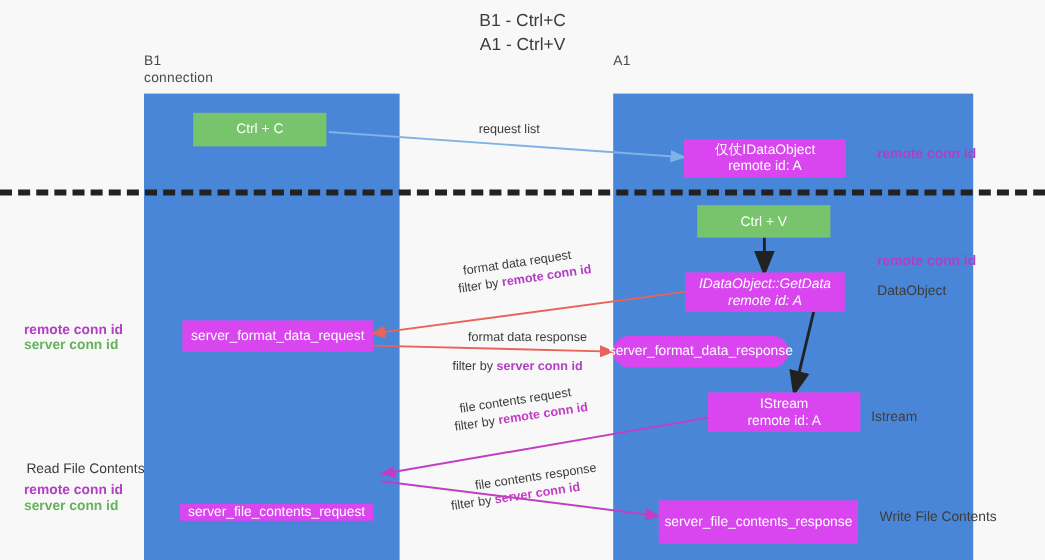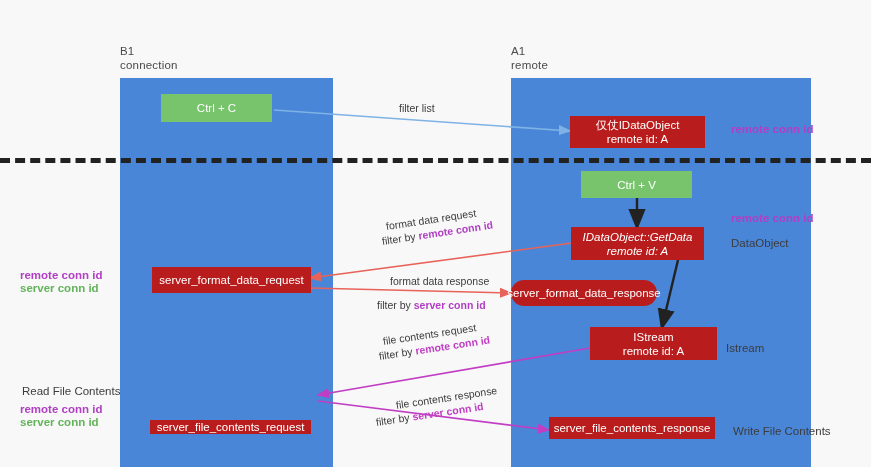--- a/index.html
+++ b/index.html
@@ -50,21 +50,21 @@
     flex-direction: column;
     align-items: center;
     justify-content: center;
     color: #ffffff;
     font-size: 11.5px;
     line-height: 14px;
     text-align: center;
     padding: 2px 4px;
   }
   .node.green  { background: #77c46c; }
-  .node.orange { background: #b91c1c; }
+  .node.orange { background: #d946ef; }
 
   .side-label {
     position: absolute;
     font-size: 11.5px;
     line-height: 14px;
     color: #3c3c3c;
     white-space: nowrap;
   }
   .side-label.purple { color: #b13ec4; font-weight: bold; }
   .side-label.green  { color: #63b35a; font-weight: bold; }
@@ -90,28 +90,31 @@
     position: absolute;
     left: 0; top: 158px; width: 871px; height: 0;
     border-top: 5px dashed #222222;
   }
 </style>
 </head>
 <body>
 
 <div id="stage">
 
+  <div class="page-title">
+    <div>B1 - Ctrl+C</div>
+    <div>A1 - Ctrl+V</div>
+  </div>
 
   <div class="lane-title lane-title-b1">
     <div>B1</div>
     <div>connection</div>
   </div>
   <div class="lane-title lane-title-a1">
     <div>A1</div>
-    <div>remote</div>
   </div>
 
   <div class="lane lane-b1"></div>
   <div class="lane lane-a1"></div>
 
   <svg class="wires" viewBox="0 0 871 467">
     <defs>
       <marker id="ar-blue" markerWidth="8" markerHeight="8" refX="7" refY="3.2" orient="auto">
         <path d="M0,0 L8,3.2 L0,6.4 z" fill="#7fb2e5"></path>
       </marker>
@@ -171,42 +174,42 @@
 
   <div class="node orange" style="left:590px; top:327px; width:127px; height:33px;">
     <span>IStream</span>
     <span>remote id: A</span>
   </div>
 
   <div class="node orange" style="left:150px; top:384px; width:161px; height:14px;margin-top:36px;">
     <span>server_file_contents_request</span>
   </div>
 
-  <div class="node orange" style="left:549px; top:417px; width:166px; height:22px;">
+  <div class="node orange" style="left:549px; top:417px; width:166px; height:36px;">
     <span>server_file_contents_response</span>
   </div>
 
   <div class="side-label purple" style="left:731px; top:122px;">remote conn id</div>
 
   <div class="side-label purple" style="left:731px; top:211px;">remote conn id</div>
 
   <div class="side-label" style="left:731px; top:236px;">DataObject</div>
 
   <div class="side-label" style="left:726px; top:341px;">Istream</div>
 
   <div class="side-label" style="left:733px; top:424px;">Write File Contents</div>
 
   <div class="side-label purple" style="left:20px; top:268px;">remote conn id</div>
   <div class="side-label green" style="left:20px; top:281px;">server conn id</div>
 
   <div class="side-label" style="left:22px; top:384px;">Read File Contents</div>
   <div class="side-label purple" style="left:20px; top:402px;">remote conn id</div>
   <div class="side-label green" style="left:20px; top:415px;">server conn id</div>
 
-  <div class="edge-label" style="left:399px; top:101px;">filter list</div>
+  <div class="edge-label" style="left:399px; top:101px;">request list</div>
 
   <div class="edge-label rot" style="left:386px; top:219px;">format data request</div>
   <div class="edge-label rot" style="left:382px; top:234px;">
     <span>filter by </span><span class="hl-purple">remote conn id</span>
   </div>
 
   <div class="edge-label" style="left:390px; top:274px;">format data response</div>
   <div class="edge-label" style="left:377px; top:298px;">
     <span>filter by </span><span class="hl-purple">server conn id</span>
   </div>

